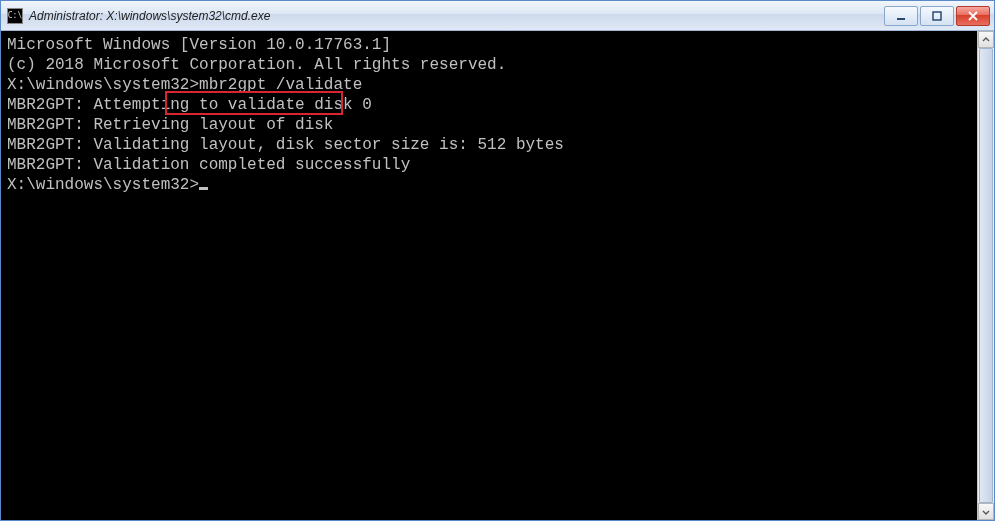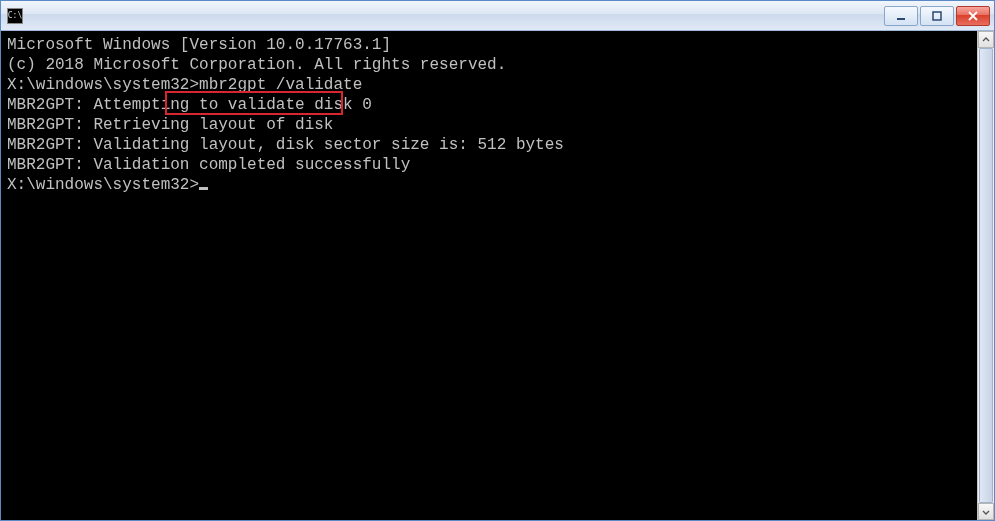--- a/index.html
+++ b/index.html
@@ -116,20 +116,21 @@
 </style>
 </head>
 <body>
 
 <div class="window">
 
   <div class="titlebar">
     <div class="icon-box">
       <span>C:\</span>
     </div>
+    <div class="title-text">Administrator: X:\windows\system32\cmd.exe</div>
     <div class="spacer"></div>
     <div class="win-controls">
       <div class="win-btn">
         <svg width="10" height="10" viewBox="0 0 10 10">
             <rect x="1" y="7" width="8" height="2" fill="#2b4a73"></rect>
           </svg>
       </div>
       <div class="win-btn">
         <svg width="10" height="10" viewBox="0 0 10 10">
             <rect x="1" y="1" width="8" height="8" fill="none" stroke="#2b4a73" stroke-width="1.5"></rect>

